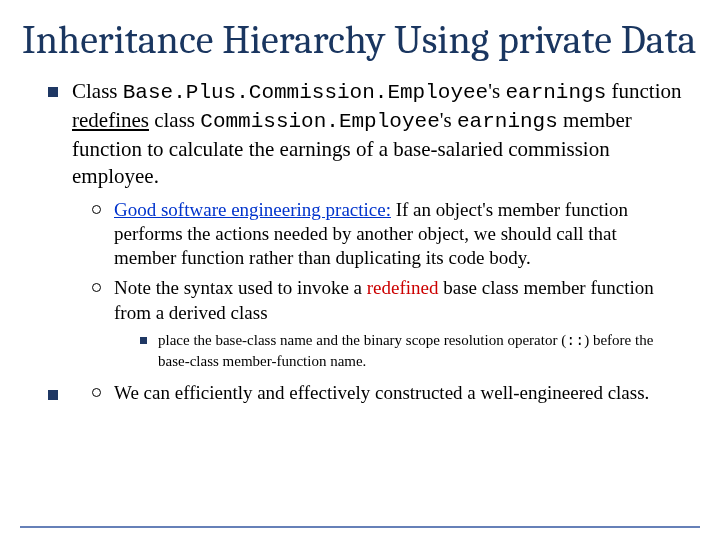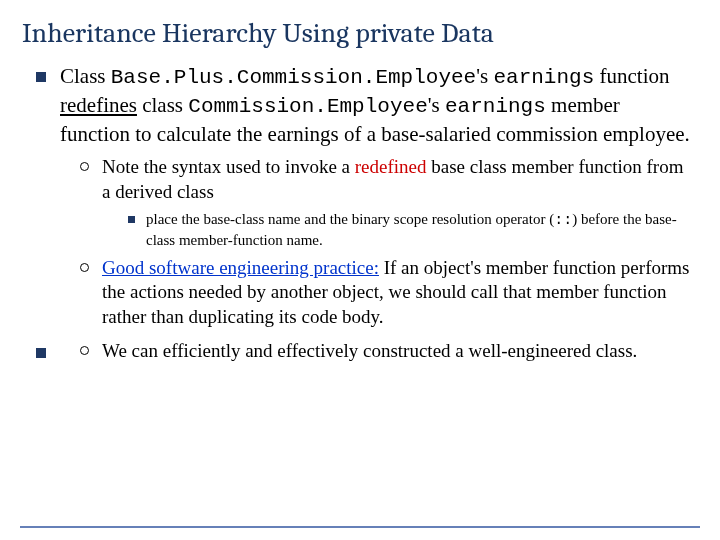--- a/index.html
+++ b/index.html
@@ -14,29 +14,29 @@
   }
   .slide {
     box-sizing: border-box;
     width: 720px;
     height: 540px;
     padding: 18px 22px 10px 22px;
     position: relative;
   }
   .title {
     font-family: Cambria, Georgia, "Times New Roman", serif;
-    font-size: 28px;
+    font-size: 40px;
     color: #1a3660;
     margin: 0 0 14px 0;
     line-height: 1.1;
     font-weight: 400;
   }
   ul.lvl1 {
     list-style: none;
-    margin: 4px;
+    margin: 16px;
     padding: 0 0 0 6px;
   }
   ul.lvl1 > li {
     position: relative;
     padding-left: 28px;
     font-size: 21px;
     line-height: 1.28;
     margin-bottom: 10px;
   }
   ul.lvl1 > li::before {
@@ -120,29 +120,29 @@
 <div class="slide">
   <h1 class="title">Inheritance Hierarchy Using private Data</h1>
 
   <ul class="lvl1">
 
     <li>
       <span>Class </span><span class="mono">Base.Plus.Commission.Employee</span><span>'s </span><span class="mono">earnings</span><span> function </span><span class="u">redefines</span><span> class </span><span class="mono">Commission.Employee</span><span>'s </span><span class="mono">earnings</span><span> member function to calculate the earnings of a base-salaried commission employee.</span>
 
       <ul class="lvl2">
         <li>
+          <span class="blue u">Good software engineering practice:</span><span> If an object's member function performs the actions needed by another object, we should call that member function rather than duplicating its code body.</span>
+        </li>
+        <li>
           <span>Note the syntax used to invoke a </span><span class="red">redefined</span><span> base class member function from a derived class</span>
           <ul class="lvl3">
             <li>
               <span>place the base-class name and the binary scope resolution operator (</span><span class="mono">::</span><span>) before the base-class member-function name.</span>
             </li>
           </ul>
-        </li>
-        <li>
-          <span class="blue u">Good software engineering practice:</span><span> If an object's member function performs the actions needed by another object, we should call that member function rather than duplicating its code body.</span>
         </li>
       </ul>
     </li>
 
     <li>
       <ul class="lvl2">
         <li>
           <span>We can efficiently and effectively constructed a well-engineered class.</span>
         </li>
       </ul>

